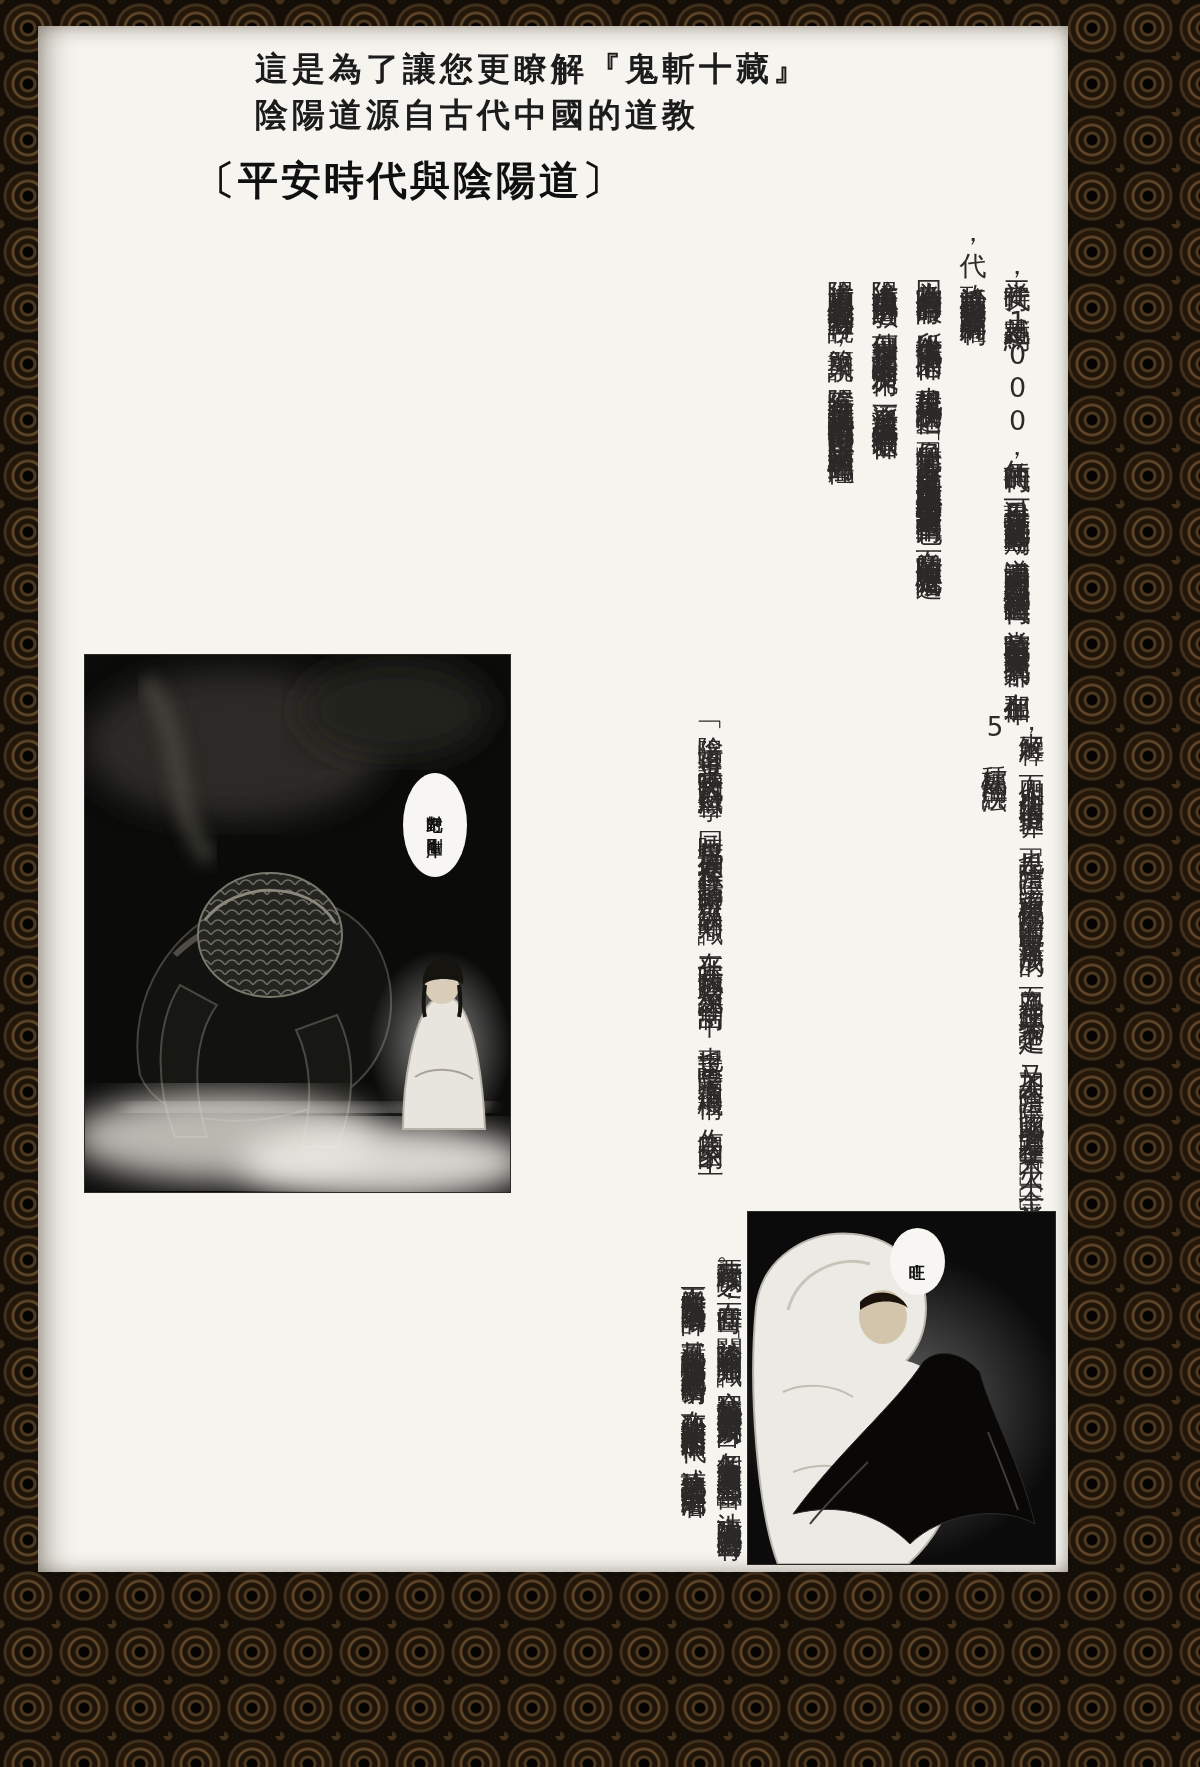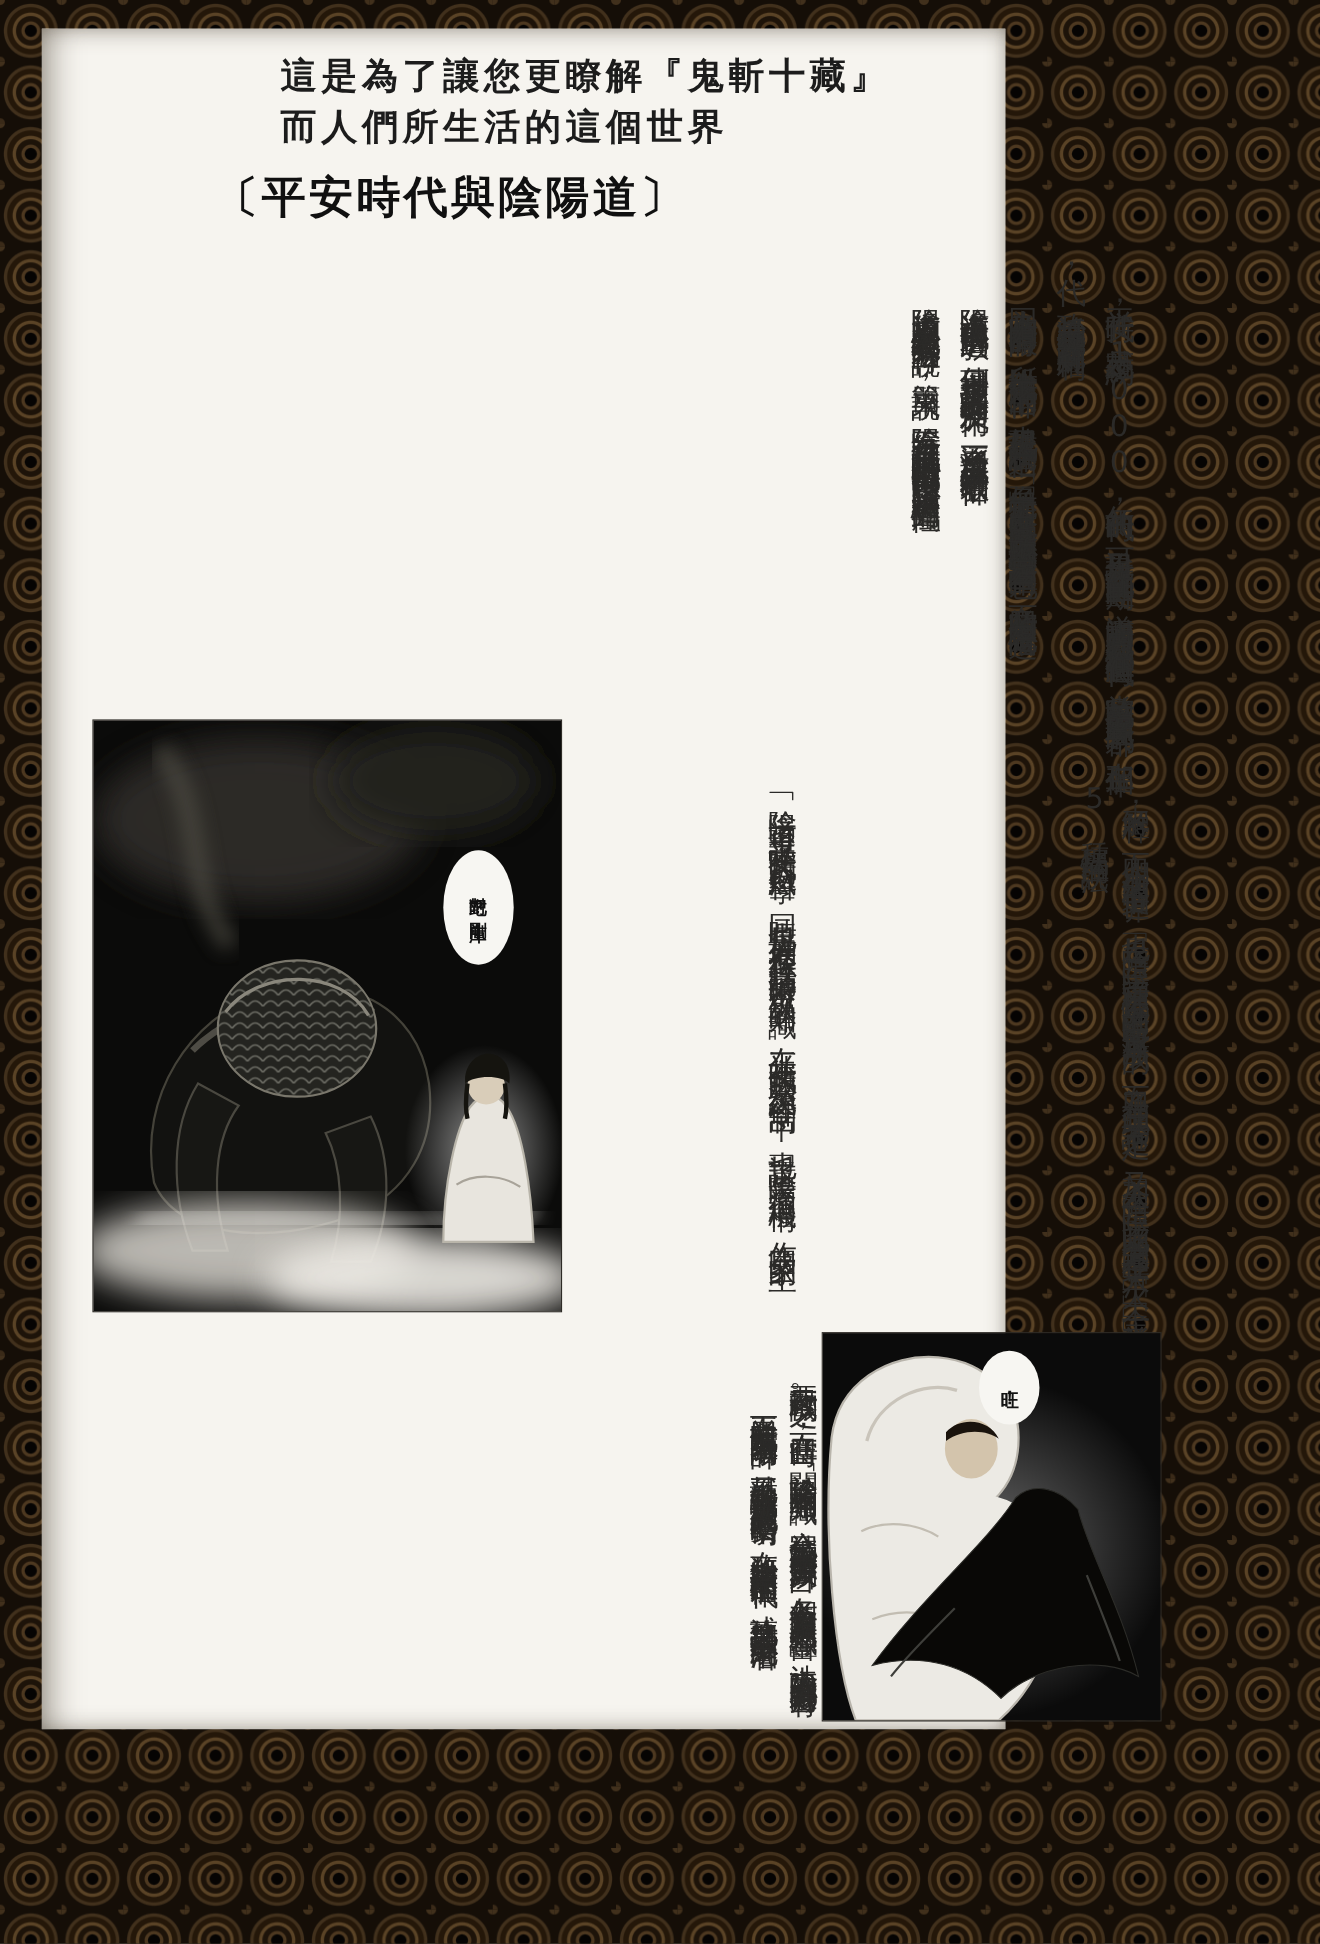--- a/index.html
+++ b/index.html
@@ -13,21 +13,21 @@
     position:absolute; inset:0;
     background-color:#150e07;
     background-image:
       radial-gradient(circle at 28px 28px, #060403 0 5px, #4d3820 6px 8px, #1d1309 9px 13px, #5a4326 14px 16px, #241709 17px 21px, #41301c 22px 24px, rgba(0,0,0,0) 25px),
       radial-gradient(circle at 0px 0px, #41301c 0 4px, rgba(0,0,0,0) 5px),
       radial-gradient(circle at 56px 0px, #41301c 0 4px, rgba(0,0,0,0) 5px),
       radial-gradient(circle at 0px 56px, #3a2a18 0 4px, rgba(0,0,0,0) 5px);
     background-size:56px 56px;
   }
   .sheet {
-    position:absolute; left:38px; top:26px; width:876px; height:1546px;
+    position:absolute; left:38px; top:26px; width:1030px; height:1546px;
     background:#f6f4ef;
     box-shadow:
       inset 26px 0 30px -20px rgba(70,60,45,.55),
       inset -12px 0 18px -12px rgba(70,60,45,.40),
       inset 0 16px 22px -16px rgba(70,60,45,.45),
       inset 0 -14px 20px -14px rgba(70,60,45,.38);
   }
   .header { position:absolute; left:157px; top:20px; width:740px; color:#1c1c1c; }
   .note { margin-left:60px; font-size:33px; font-weight:bold; letter-spacing:4px; line-height:46px; }
   .title { margin:8px 0 0 0; font-size:40px; font-weight:bold; letter-spacing:3px; line-height:68px; white-space:nowrap; color:#101010; }
@@ -65,21 +65,21 @@
 </head>
 <body>
 
 <div class="frame"></div>
 
 <div class="sheet">
 
   <div class="header">
     <div class="note">
       <div>這是為了讓您更瞭解『鬼斬十藏』</div>
-      <div>而人們所生活的這個世界</div>
+      <div>陰陽道源自古代中國的道教</div>
     </div>
     <h1 class="title">〔平安時代與陰陽道〕</h1>
   </div>
 
   <div class="vtext band1">
     <p class="indent">平安時代，就是距今約1000年前的時代，可說是日本古代貴族文化的全盛時期。道滿跟晴明之間的恩恩怨怨就是發生在這個時代。當時的首都是平安京（即現在的京都）。在那個年代，政治活動是只有貴族階層才能享有的權利。</p>
     <p class="indent">因為當時人們的壽命有限，所以從古代所傳承下來的信仰，也就是現代人所說的「迷信」，像是「咒術」跟「占卜」在一般民眾的生活以及各種的政治場合中皆扮演著舉足輕重的角色。而當時的信仰中心就是陰陽道。</p>
     <p class="indent">陰陽道源自古代中國的道教，傳到日本之後加入了許多的「仙術」及「咒術」，逐漸發展成一種日本特有的宗教信仰。</p>
     <p class="indent">陰陽道的中心思想就是道教的「陰陽五行說」。簡單來說，「陰陽五行說」就是認為世上的一切事物都可以用「陰」跟「陽」這兩種相對的屬性</p>
   </div>

